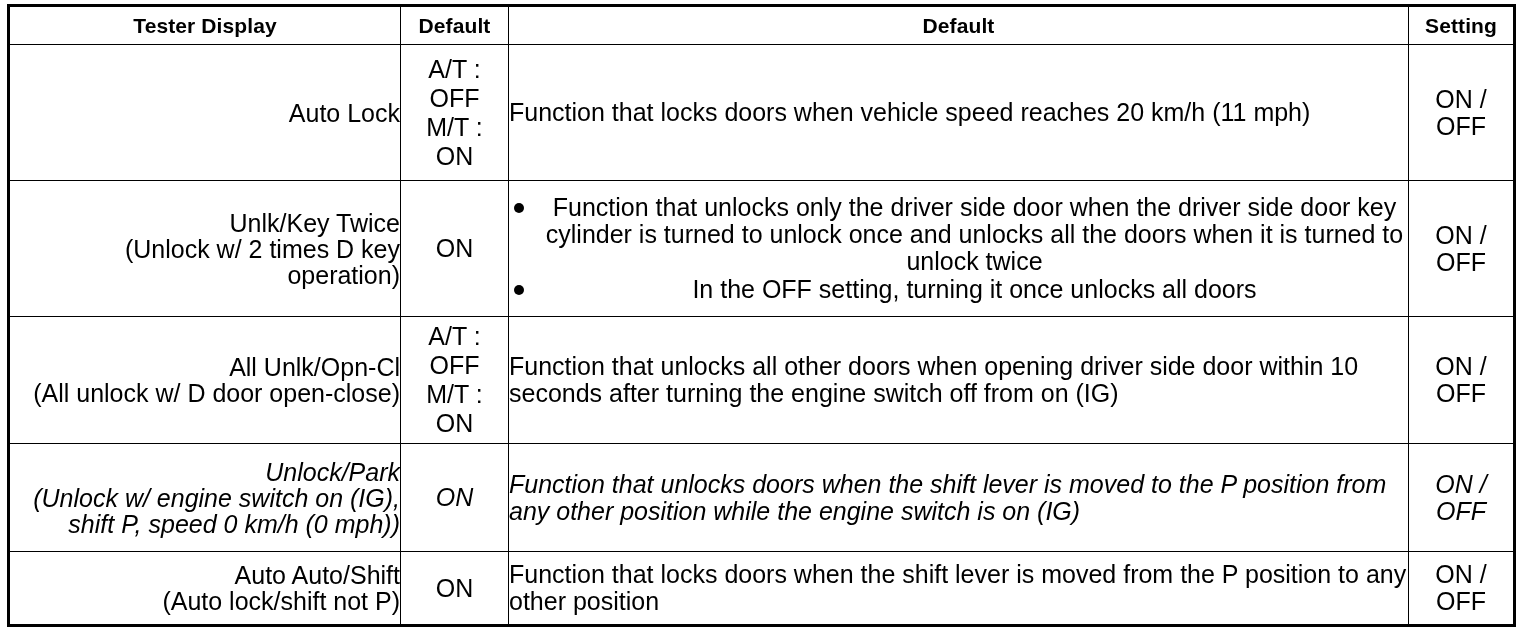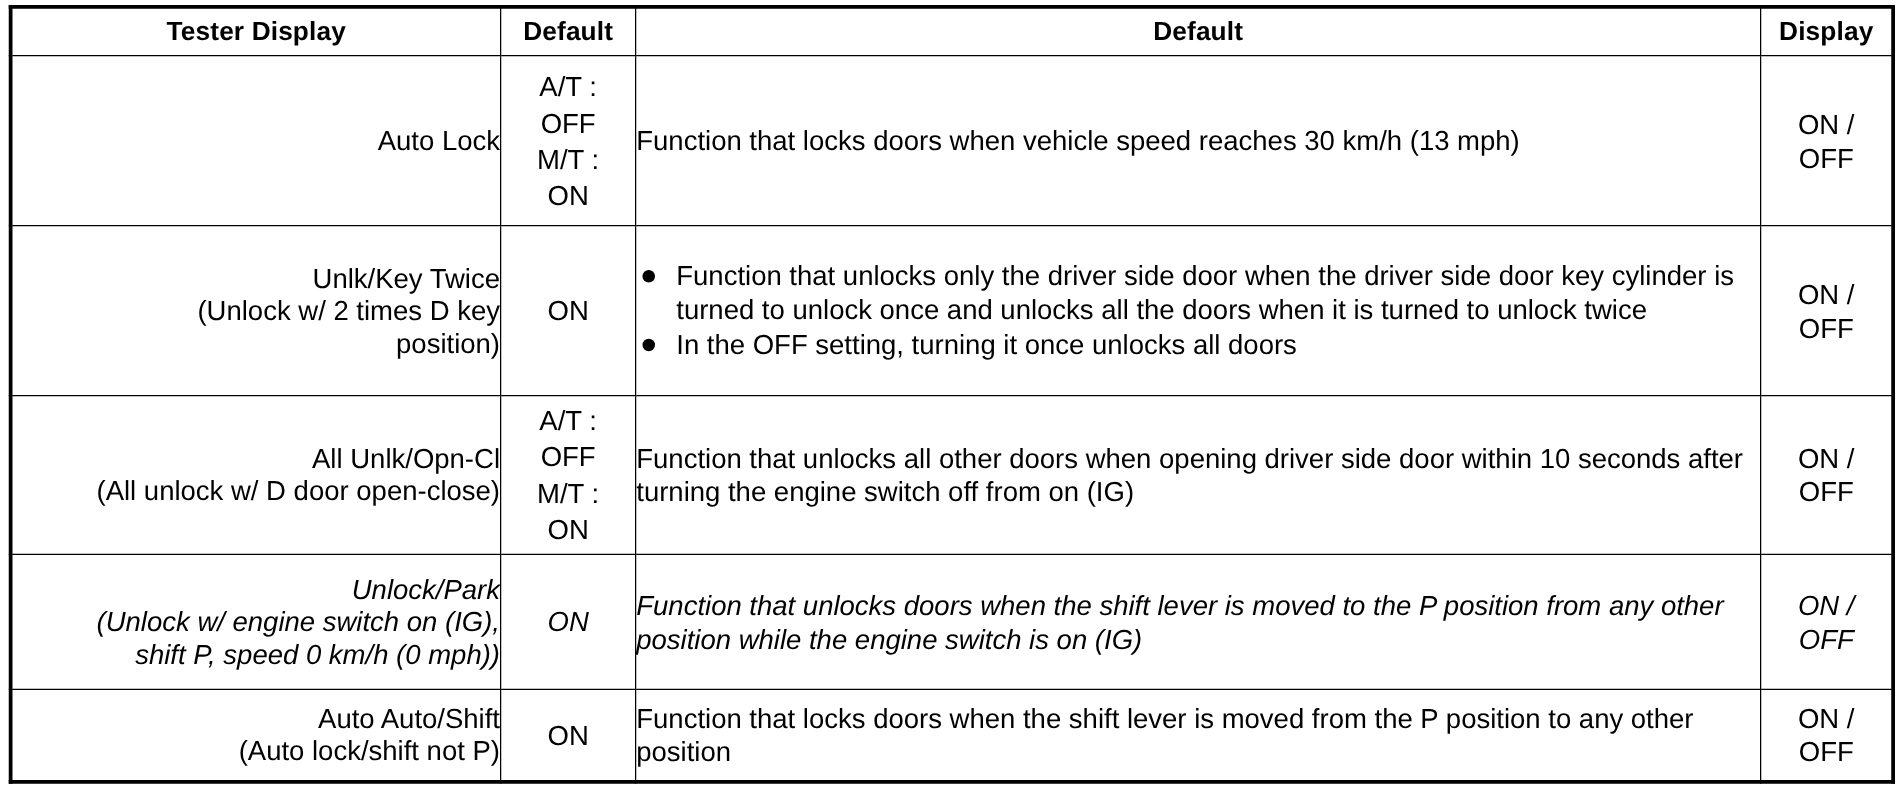--- a/index.html
+++ b/index.html
@@ -40,21 +40,21 @@
   thead th {
     border-bottom: 3px solid #000;
     font-size: 21px;
     font-weight: bold;
     text-align: center;
     height: 37px;
     line-height: 22px;
     letter-spacing: 0.1px;
   }
   tbody td {
-    font-size: 22px;
+    font-size: 25px;
     line-height: 26px;
   }
   td.tester {
     text-align: right;
     padding: 6px 8px;
   }
   td.default {
     text-align: center;
     padding: 6px 4px;
     line-height: 29px;
@@ -67,20 +67,21 @@
   td.setting {
     text-align: center;
     padding: 6px 4px;
     line-height: 27px;
   }
   .lines > span { display: block; }
   ul.bullets {
     margin: 0;
     padding: 0;
     list-style: none;
+    text-align: center;
   }
   ul.bullets li {
     position: relative;
     padding-left: 32px;
     margin: 0 0 1px 0;
   }
   ul.bullets li .bullet-dot {
     position: absolute;
     left: 5px;
     top: 9px;
@@ -104,54 +105,54 @@
       <col class="c-tester">
       <col class="c-default">
       <col class="c-contents">
       <col class="c-setting">
     </colgroup>
     <thead>
       <tr>
         <th>Tester Display</th>
         <th>Default</th>
         <th>Default</th>
-        <th>Display</th>
+        <th>Setting</th>
       </tr>
     </thead>
     <tbody id="tbody">
         <tr class="r1">
           <td class="tester">
             <div class="lines">
               <span>Auto Lock</span>
             </div>
           </td>
           <td class="default">
             <div class="lines">
               <span>A/T :</span>
               <span>OFF</span>
               <span>M/T :</span>
               <span>ON</span>
             </div>
           </td>
           <td class="contents">
-            <div>Function that locks doors when vehicle speed reaches 30 km/h (13 mph)</div>
+            <div>Function that locks doors when vehicle speed reaches 20 km/h (11 mph)</div>
           </td>
           <td class="setting">
             <div class="lines">
               <span>ON /</span>
               <span>OFF</span>
             </div>
           </td>
         </tr>
         <tr class="r2">
           <td class="tester">
             <div class="lines">
               <span>Unlk/Key Twice</span>
               <span>(Unlock w/ 2 times D key</span>
-              <span>position)</span>
+              <span>operation)</span>
             </div>
           </td>
           <td class="default">
             <div class="lines">
               <span>ON</span>
             </div>
           </td>
           <td class="contents">
             <ul class="bullets">
               <li><span class="bullet-dot"></span><span>Function that unlocks only the driver side door when the driver side door key cylinder is turned to unlock once and unlocks all the doors when it is turned to unlock twice</span></li>

